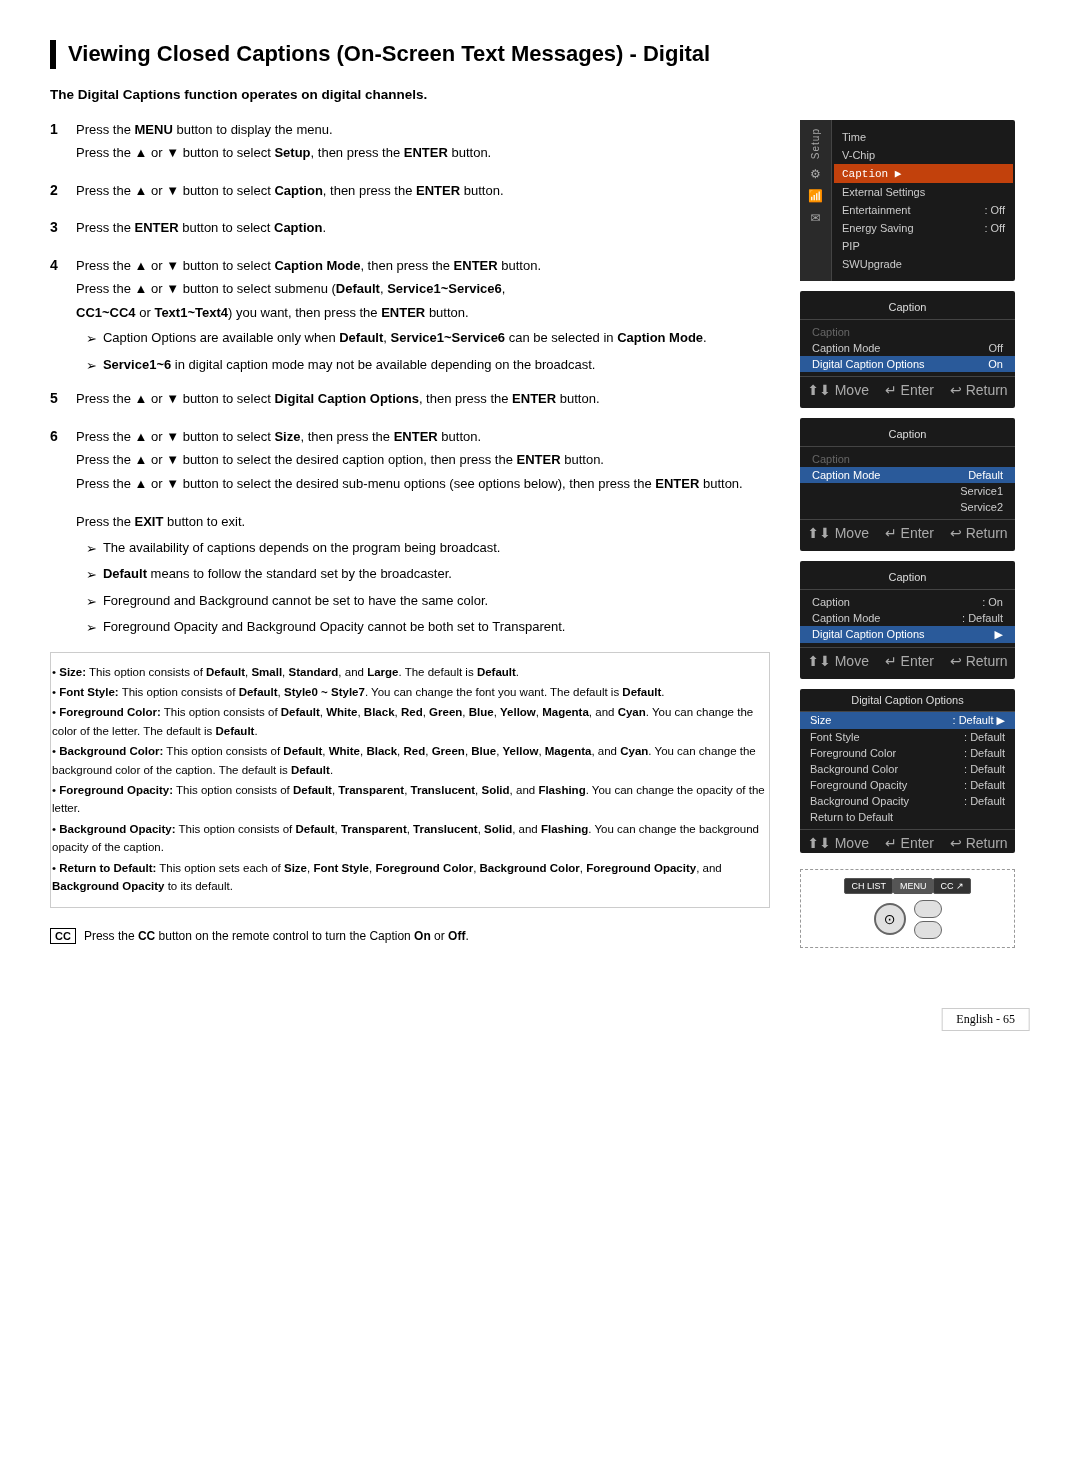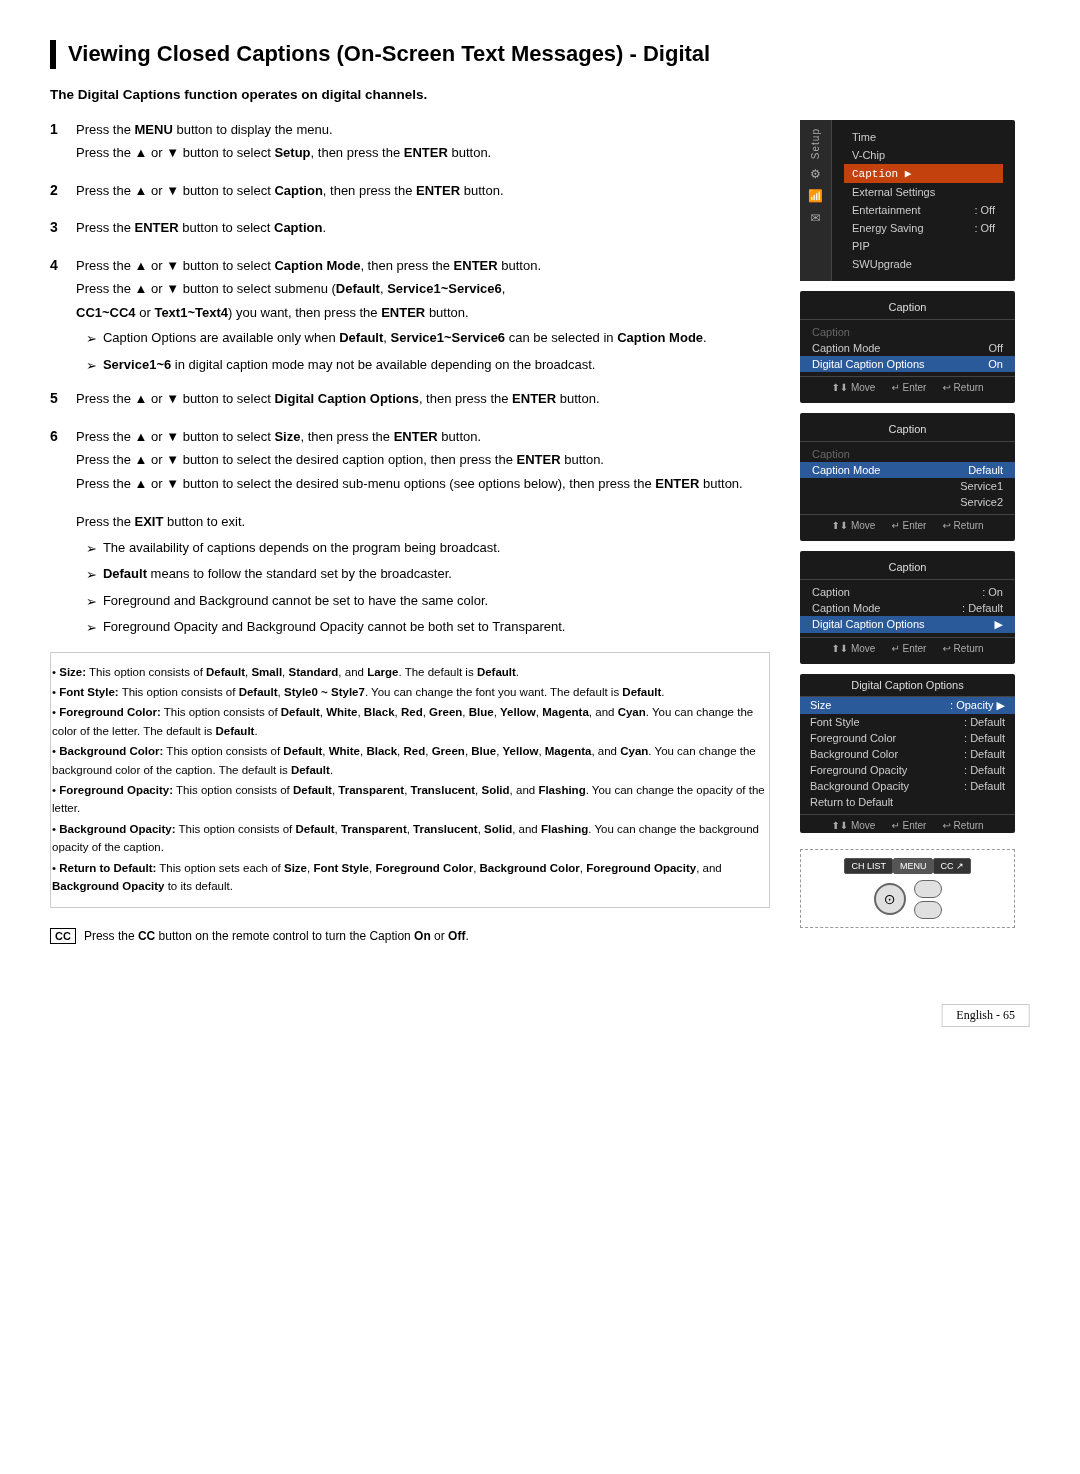--- a/index.html
+++ b/index.html
@@ -155,21 +155,21 @@
       color: #fff;
     }
 
     .tv-nav {
       display: flex;
       justify-content: center;
       gap: 16px;
       padding: 5px 0 2px 0;
       border-top: 1px solid #444;
       margin-top: 4px;
-      font-size: 10px;
+      font-size: 14px;
       color: #aaa;
     }
 
     .tv-nav span {
       display: flex;
       align-items: center;
       gap: 3px;
     }
 
     .setup-panel {
@@ -201,21 +201,21 @@
       letter-spacing: 1px;
     }
 
     .setup-icon {
       color: #aaa;
       font-size: 12px;
     }
 
     .setup-main {
       flex: 1;
-      padding: 8px 12px;
+      padding: 8px 2px;
     }
 
     .setup-item {
       padding: 3px 8px;
       color: #ccc;
       font-size: 11px;
     }
 
     .setup-item.active {
       background: #c2410c;
@@ -488,21 +488,21 @@
         <span>⬆⬇ Move</span>
         <span>↵ Enter</span>
         <span>↩ Return</span>
       </div>
     </div>
 
     <div class="digital-caption-panel">
       <div class="dcp-title">Digital Caption Options</div>
       <div class="dcp-row highlight">
         <span>Size</span>
-        <span>: Opacity ▶</span>
+        <span>: Default ▶</span>
       </div>
       <div class="dcp-row">
         <span>Font Style</span>
         <span>: Default</span>
       </div>
       <div class="dcp-row">
         <span>Foreground Color</span>
         <span>: Default</span>
       </div>
       <div class="dcp-row">

